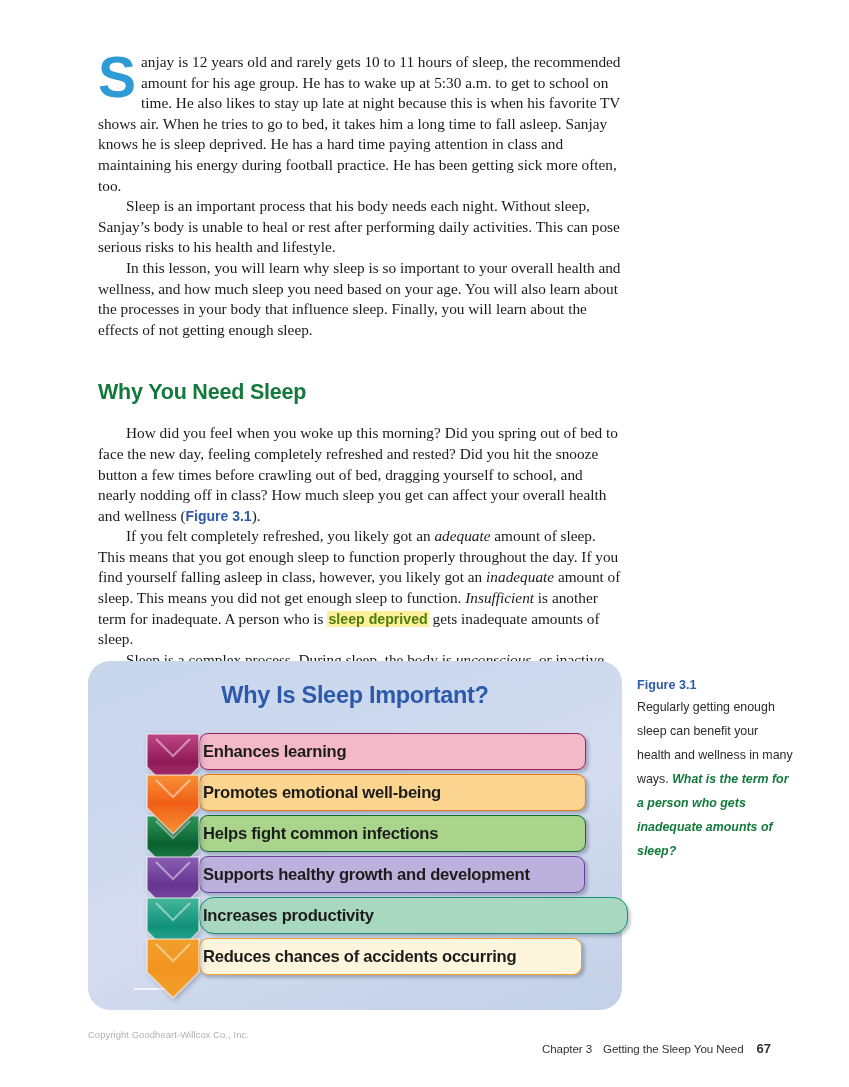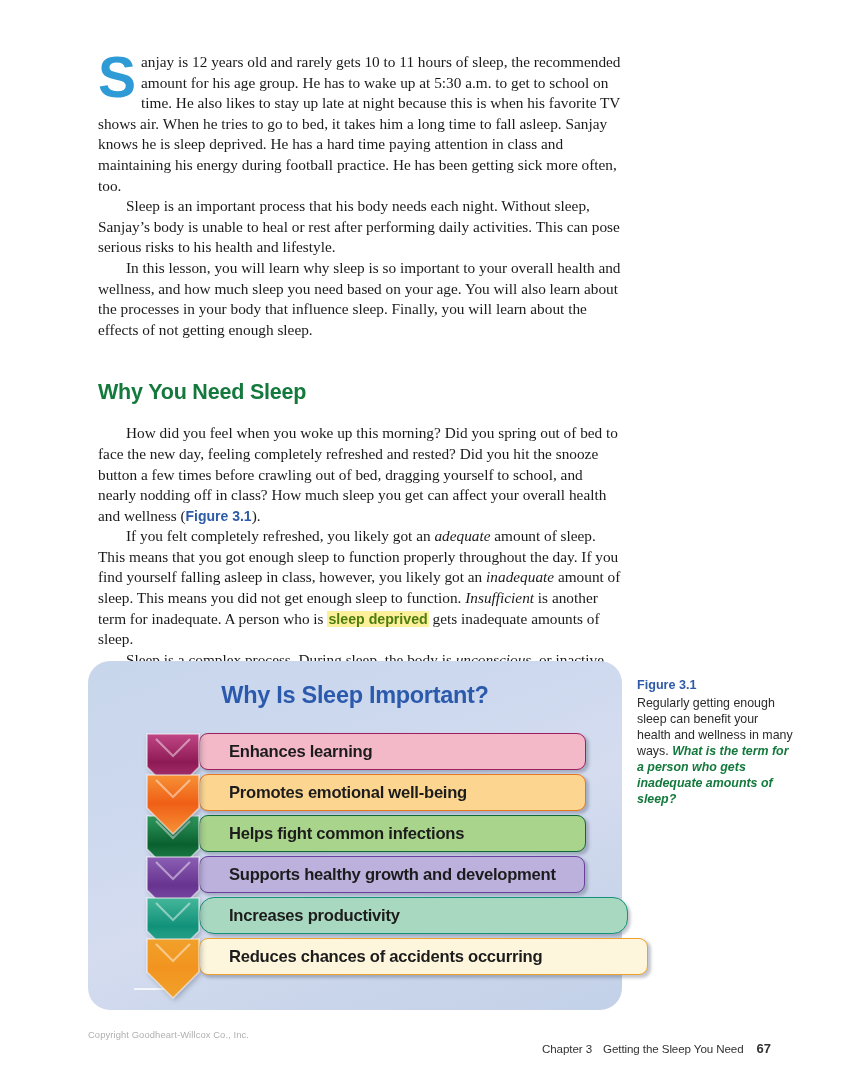--- a/index.html
+++ b/index.html
@@ -128,21 +128,21 @@
     box-shadow: 2.5px 2.5px 3px rgba(60,70,90,0.30);
     display: flex;
     align-items: center;
     z-index: 2;
   }
   .bar-label {
     font-family: "Liberation Sans", sans-serif;
     font-weight: 700;
     font-size: 16.6px;
     color: #1c1c1c;
-    padding-left: 29px;
+    padding-left: 3px;
     letter-spacing: -0.25px;
     white-space: nowrap;
   }
   .chev {
     position: absolute;
     left: 0;
     top: 0;
     width: 54px;
     height: 63px;
     z-index: 3;
@@ -169,21 +169,21 @@
   }
   .caption-title {
     font-size: 12.6px;
     font-weight: 700;
     color: #2d5ba8;
     line-height: 15.5px;
   }
   .caption-body {
     font-size: 12.4px;
     color: #2b2b2b;
-    line-height: 16px;
+    line-height: 24px;
     margin-top: 1px;
   }
   .caption-q {
     color: #14793c;
     font-weight: 700;
     font-style: italic;
   }
 
   
   .footer-left {
@@ -322,21 +322,21 @@
                   <stop offset="48%" stop-color="#11917a"></stop>
                   <stop offset="100%" stop-color="#45b79a"></stop>
                 </linearGradient>
               </defs>
               <path d="M1 1 H53 V34 L27 60 L1 34 Z" fill="url(#cg4)" stroke="#ffffff" stroke-width="1.6" stroke-opacity="0.55"></path>
               <path d="M10 6 L27 23 L44 6" fill="none" stroke="#ffffff" stroke-width="2.2" stroke-opacity="0.45"></path>
             </svg>
           </div>
         </div>
         <div class="row" style="top: 277px;">
-          <div class="bar" style="background: rgb(253, 246, 220); border-color: rgb(240, 161, 43); width: 449px;">
+          <div class="bar" style="background: rgb(253, 246, 220); border-color: rgb(240, 161, 43); width: 383px;">
             <span class="bar-label">Reduces chances of accidents occurring</span>
           </div>
           <div class="chev">
             <svg width="54" height="63" viewBox="0 0 54 63">
               <defs>
                 <linearGradient id="cg5" x1="0" y1="0" x2="0" y2="1">
                   <stop offset="0%" stop-color="#f0a12b"></stop>
                   <stop offset="48%" stop-color="#f2941f"></stop>
                   <stop offset="100%" stop-color="#f0a12b"></stop>
                 </linearGradient>

